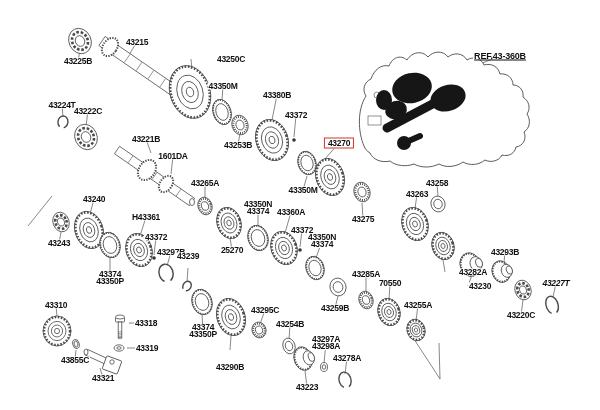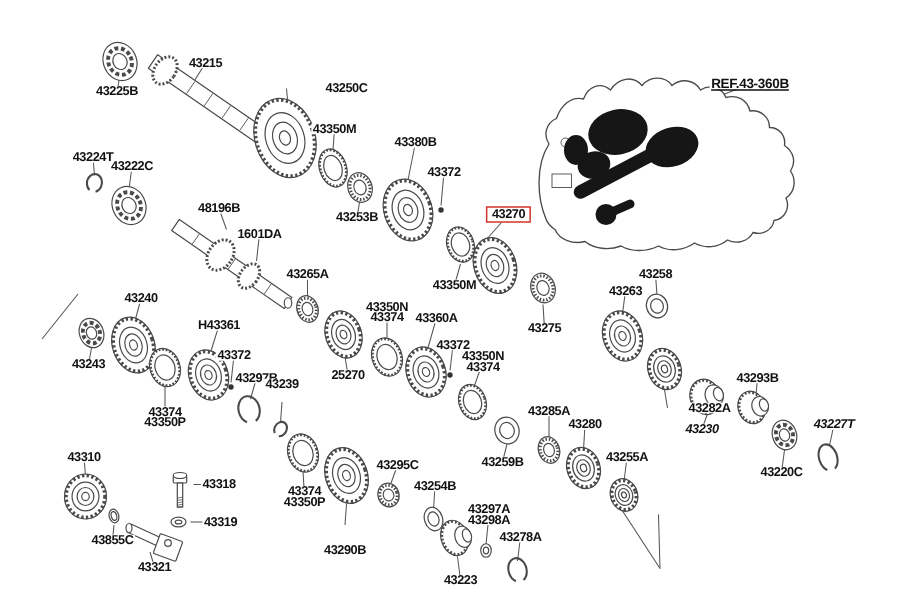--- a/index.html
+++ b/index.html
@@ -387,21 +387,21 @@
       <div class="plabel" style="left: 223px; top: 86px;">
         <div>43350M</div>
       </div>
       <div class="plabel" style="left: 62px; top: 105px;">
         <div>43224T</div>
       </div>
       <div class="plabel" style="left: 88px; top: 111px;">
         <div>43222C</div>
       </div>
       <div class="plabel" style="left: 146px; top: 139px;">
-        <div>48196B</div>
+        <div>43221B</div>
       </div>
       <div class="plabel" style="left: 173px; top: 156px;">
         <div>1601DA</div>
       </div>
       <div class="plabel" style="left: 238px; top: 145px;">
         <div>43253B</div>
       </div>
       <div class="plabel" style="left: 277px; top: 95px;">
         <div>43380B</div>
       </div>
@@ -422,21 +422,21 @@
       </div>
       <div class="plabel" style="left: 417px; top: 194px;">
         <div>43263</div>
       </div>
       <div class="plabel" style="left: 363px; top: 219px;">
         <div>43275</div>
       </div>
       <div class="plabel" style="left: 445px; top: 272px; margin-left: 28px;">
         <div>43282A</div>
       </div>
-      <div class="plabel" style="left: 468px; top: 286px; font-style: italic;">
+      <div class="plabel" style="left: 480px; top: 286px;">
         <div>43230</div>
       </div>
       <div class="plabel" style="left: 505px; top: 252px;">
         <div>43293B</div>
       </div>
       <div class="plabel" style="left: 521px; top: 315px;">
         <div>43220C</div>
       </div>
       <div class="plabel" style="left: 556px; top: 283px; font-style: italic;">
         <div>43227T</div>
@@ -483,21 +483,21 @@
         <div>43350N</div>
         <div>43374</div>
       </div>
       <div class="plabel" style="left: 335px; top: 308px;">
         <div>43259B</div>
       </div>
       <div class="plabel" style="left: 366px; top: 274px;">
         <div>43285A</div>
       </div>
       <div class="plabel" style="left: 390px; top: 283px;">
-        <div>43280</div>
+        <div>70550</div>
       </div>
       <div class="plabel" style="left: 418px; top: 305px;">
         <div>43255A</div>
       </div>
       <div class="plabel" style="left: 203px; top: 331px;">
         <div>43374</div>
         <div>43350P</div>
       </div>
       <div class="plabel" style="left: 230px; top: 367px;">
         <div>43290B</div>

